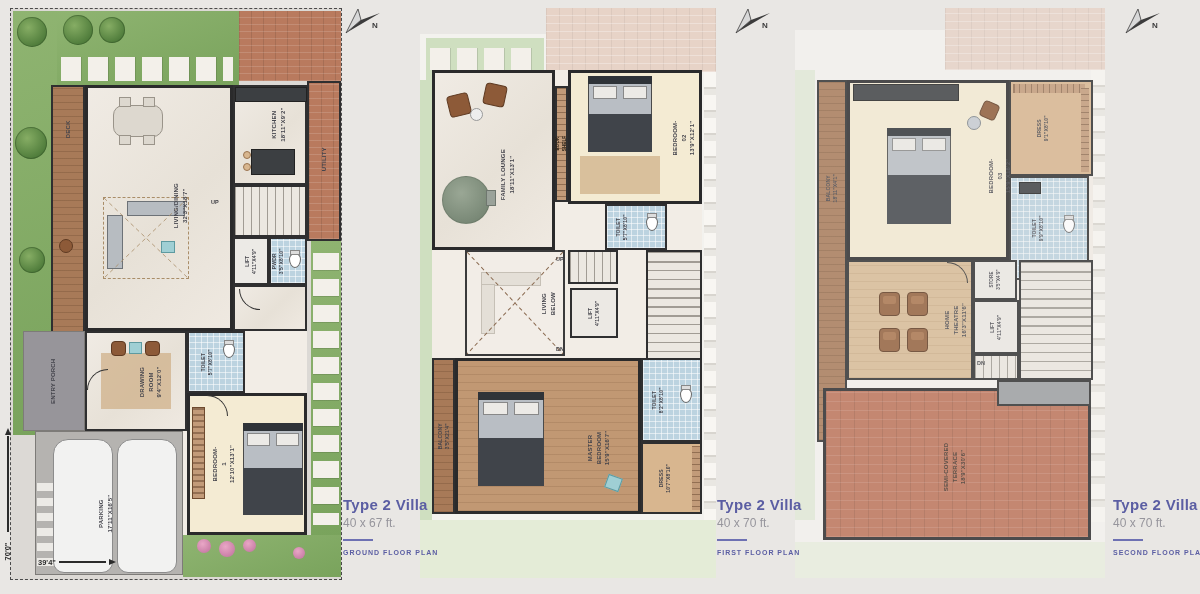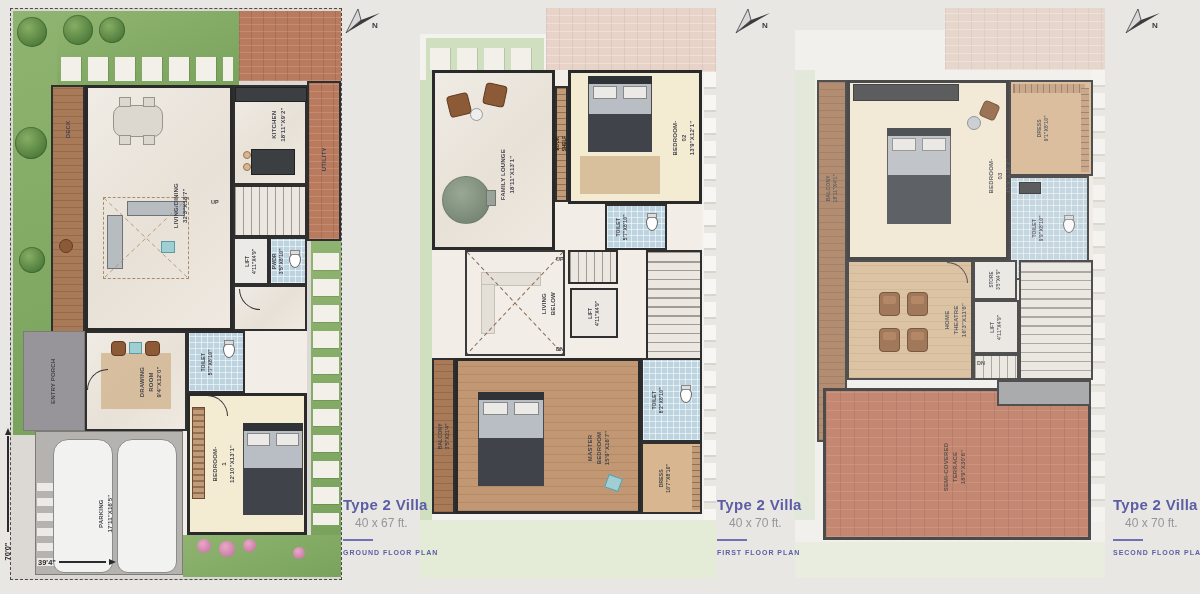--- a/index.html
+++ b/index.html
@@ -62,21 +62,21 @@
   .rug{position:absolute;background:#cfae87;opacity:.72;}
   .rug-dash{position:absolute;border:1.5px dashed #a98d68;}
   .piano{position:absolute;border-radius:50%;background:radial-gradient(circle at 40% 35%,#9aa795,#6d7d6b);border:1px solid #55645450;}
   .teal{position:absolute;background:#9fcfd4;border:1px solid #5e9aa0;}
   .dark-counter{position:absolute;background:#3c3f42;border:1px solid #222;}
   .xsvg{position:absolute;inset:0;width:100%;height:100%;z-index:2;}
   .faded{position:absolute;inset:0;opacity:.82;}
   
   .cap{position:absolute;width:170px;}
   .cap .t{font-size:15px;font-weight:700;color:#5b5ea3;letter-spacing:.02em;}
-  .cap .s{font-size:12px;color:#96959c;margin-top:3px;margin-left:12px;}
+  .cap .s{font-size:12px;color:#96959c;margin-top:3px;}
   .cap .hr{width:30px;height:2px;background:#6e71b3;margin:9px 0 8px;}
   .cap .p{font-size:7px;font-weight:700;color:#5b5ea3;letter-spacing:.14em;}
   
   .dimv{position:absolute;left:0;top:428px;width:16px;height:128px;display:flex;flex-direction:column;align-items:center;}
   .dimv .ah{width:0;height:0;border-bottom:7px solid #2b2b2b;border-left:3.5px solid transparent;border-right:3.5px solid transparent;}
   .dimv .ln{width:1.5px;flex:1;background:#2b2b2b;margin:1px 0;}
   .dimv>span{transform:rotate(-90deg);font-size:7.5px;font-weight:700;color:#2b2b2b;white-space:nowrap;margin-top:14px;}
   .dimh{position:absolute;left:38px;top:554px;width:78px;height:16px;display:flex;align-items:center;gap:3px;}
   .dimh>span{font-size:7.5px;font-weight:700;color:#2b2b2b;white-space:nowrap;}
   .dimh .ln{height:1.5px;flex:1;background:#2b2b2b;}

